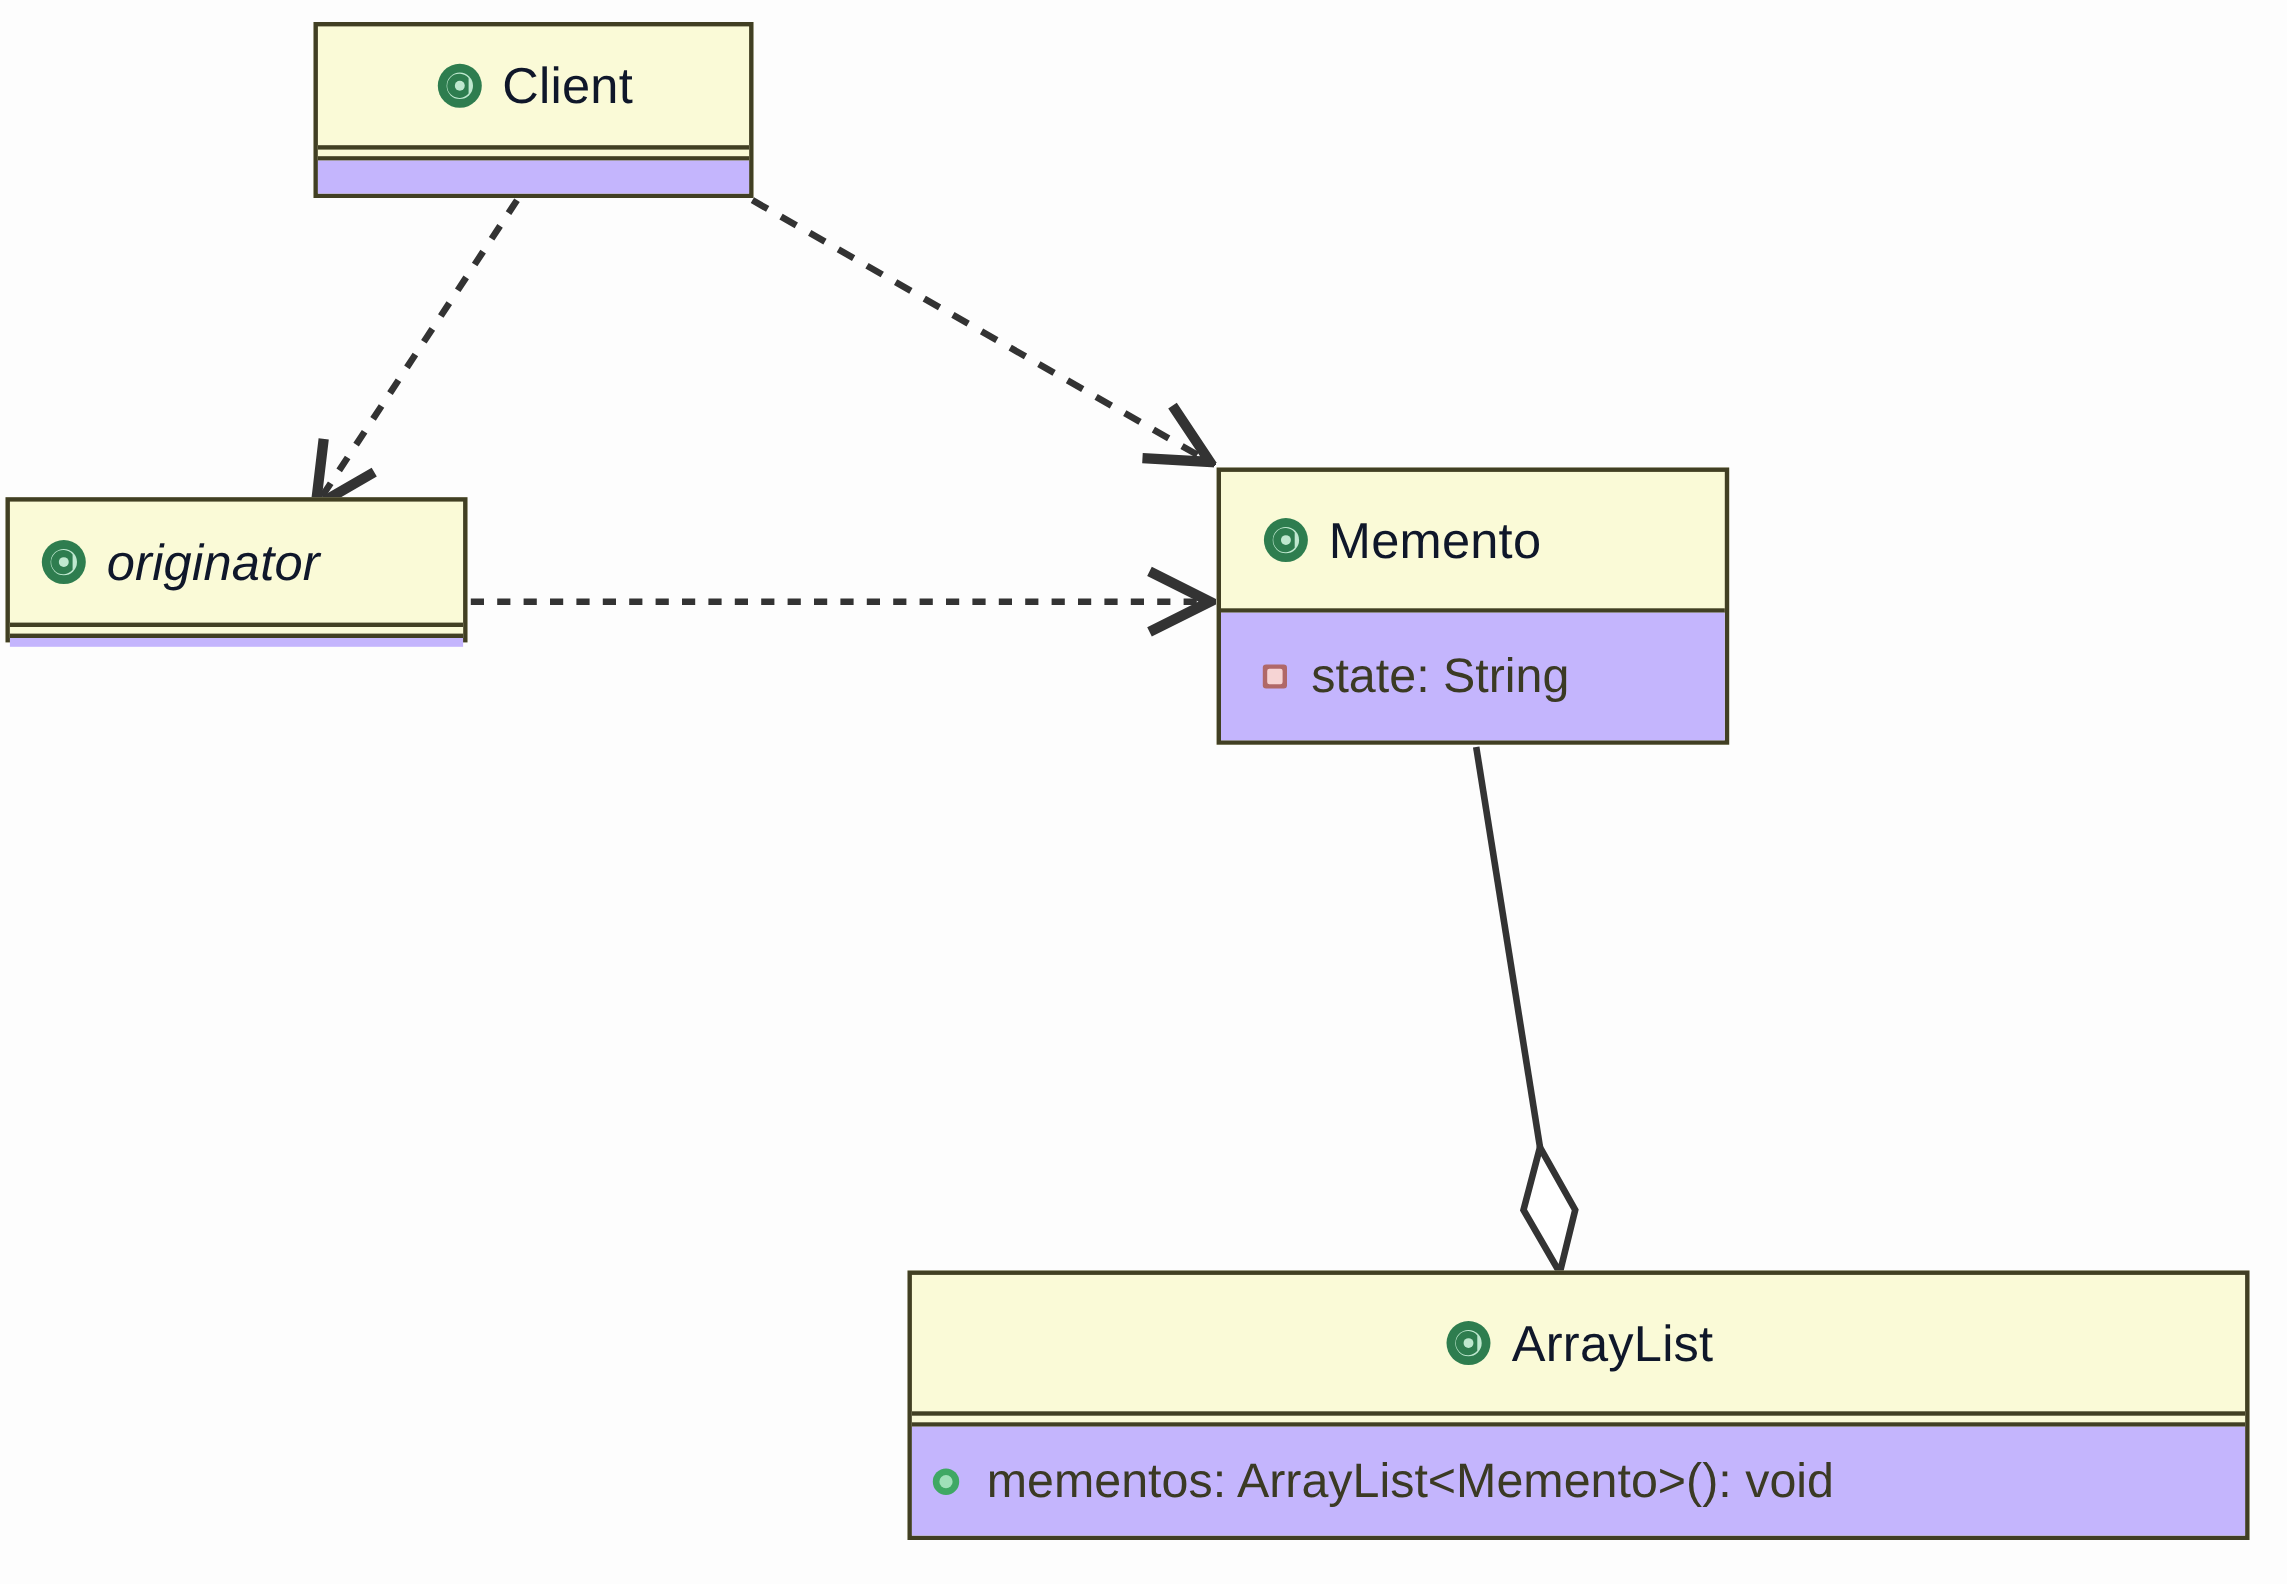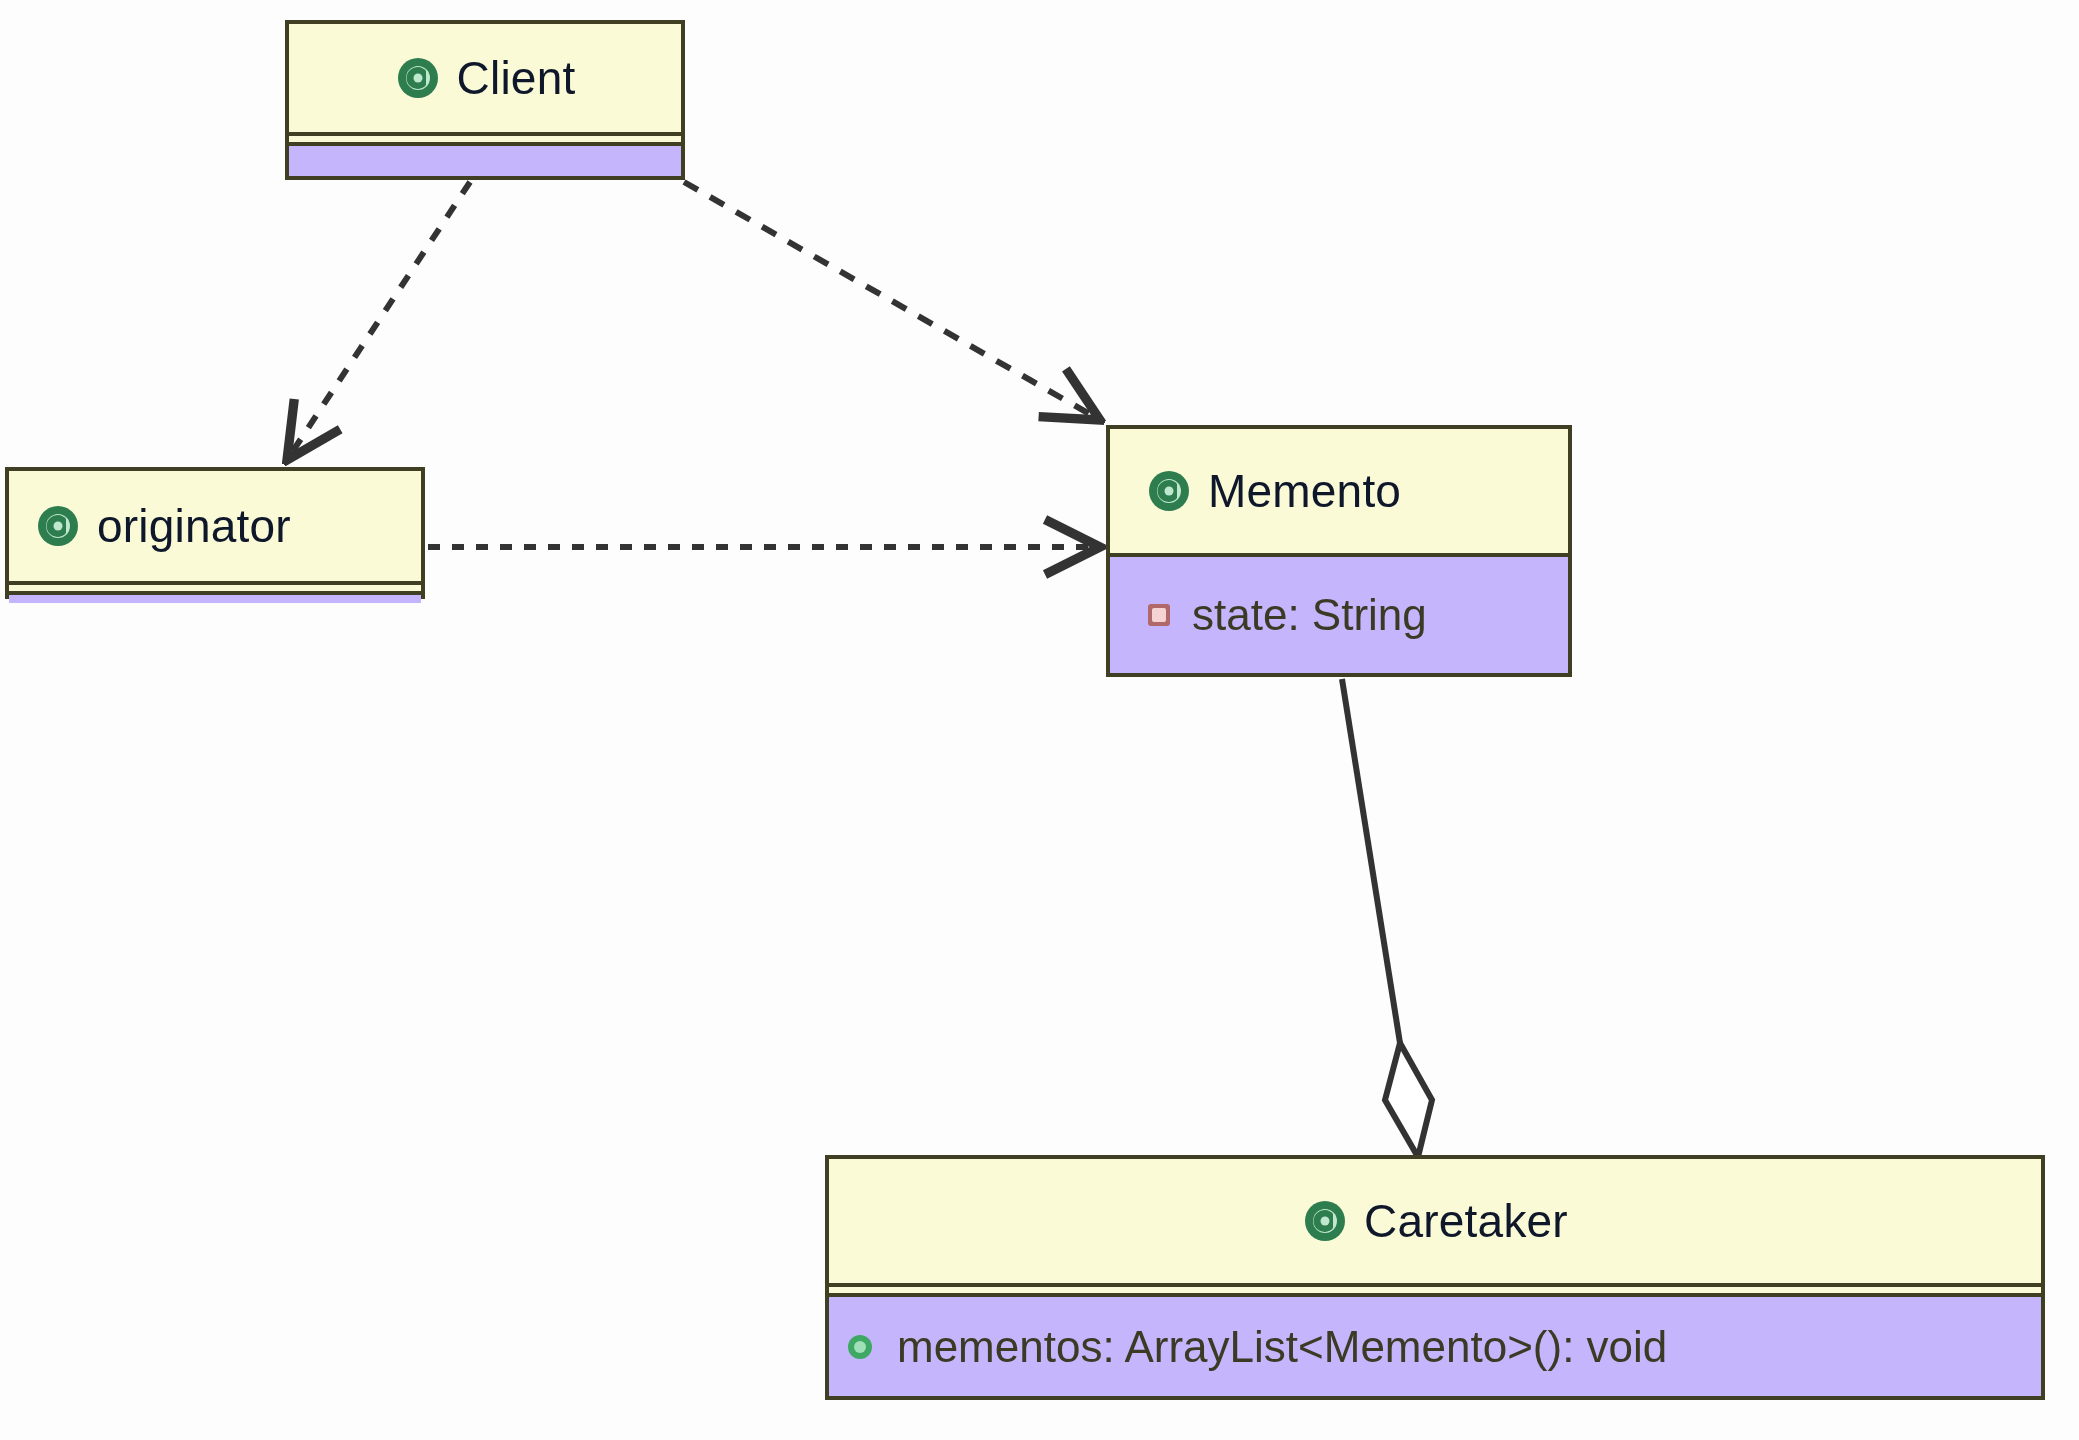--- a/index.html
+++ b/index.html
@@ -138,21 +138,21 @@
         <circle cx="23" cy="23" r="12" fill="#bfe8cf"></circle>
         <path d="M 31 16 A 11 11 0 1 0 31 30 L 31 23 Z" fill="#2e7d4f"></path>
         <circle cx="23" cy="23" r="4.5" fill="#bfe8cf"></circle>
       </svg>
       <span class="cls-title">Client</span>
     </div>
     <div class="uml-divider"></div>
     <div class="uml-compartment empty"></div>
   </div>
 
-  <div class="uml-class" style="left:5px; top:467px; width:420px; height:132px;">
+  <div class="uml-class" style="left:5px; top:452px; width:420px; height:132px;font-style:italic;">
     <div class="uml-header left" style="height:110px; padding-left:26px;">
       <svg class="icon-class" viewBox="0 0 46 46">
         <circle cx="23" cy="23" r="20" fill="#2e7d4f"></circle>
         <circle cx="23" cy="23" r="12" fill="#bfe8cf"></circle>
         <path d="M 31 16 A 11 11 0 1 0 31 30 L 31 23 Z" fill="#2e7d4f"></path>
         <circle cx="23" cy="23" r="4.5" fill="#bfe8cf"></circle>
       </svg>
       <span class="cls-title">originator</span>
     </div>
     <div class="uml-divider"></div>
@@ -180,21 +180,21 @@
   </div>
 
   <div class="uml-class" style="left:825px; top:1155px; width:1220px; height:245px;">
     <div class="uml-header center" style="height:124px;">
       <svg class="icon-class" viewBox="0 0 46 46">
         <circle cx="23" cy="23" r="20" fill="#2e7d4f"></circle>
         <circle cx="23" cy="23" r="12" fill="#bfe8cf"></circle>
         <path d="M 31 16 A 11 11 0 1 0 31 30 L 31 23 Z" fill="#2e7d4f"></path>
         <circle cx="23" cy="23" r="4.5" fill="#bfe8cf"></circle>
       </svg>
-      <span class="cls-title">Caretaker</span>
+      <span class="cls-title">ArrayList</span>
     </div>
     <div class="uml-divider"></div>
     <div class="uml-compartment" style="">
       <svg class="icon-method" viewBox="0 0 30 30">
         <circle cx="15" cy="15" r="12" fill="#3fa864"></circle>
         <circle cx="15" cy="15" r="6" fill="#9fe0b8"></circle>
       </svg>
       <span class="member-text">mementos: ArrayList&lt;Memento&gt;(): void</span>
     </div>
   </div>

